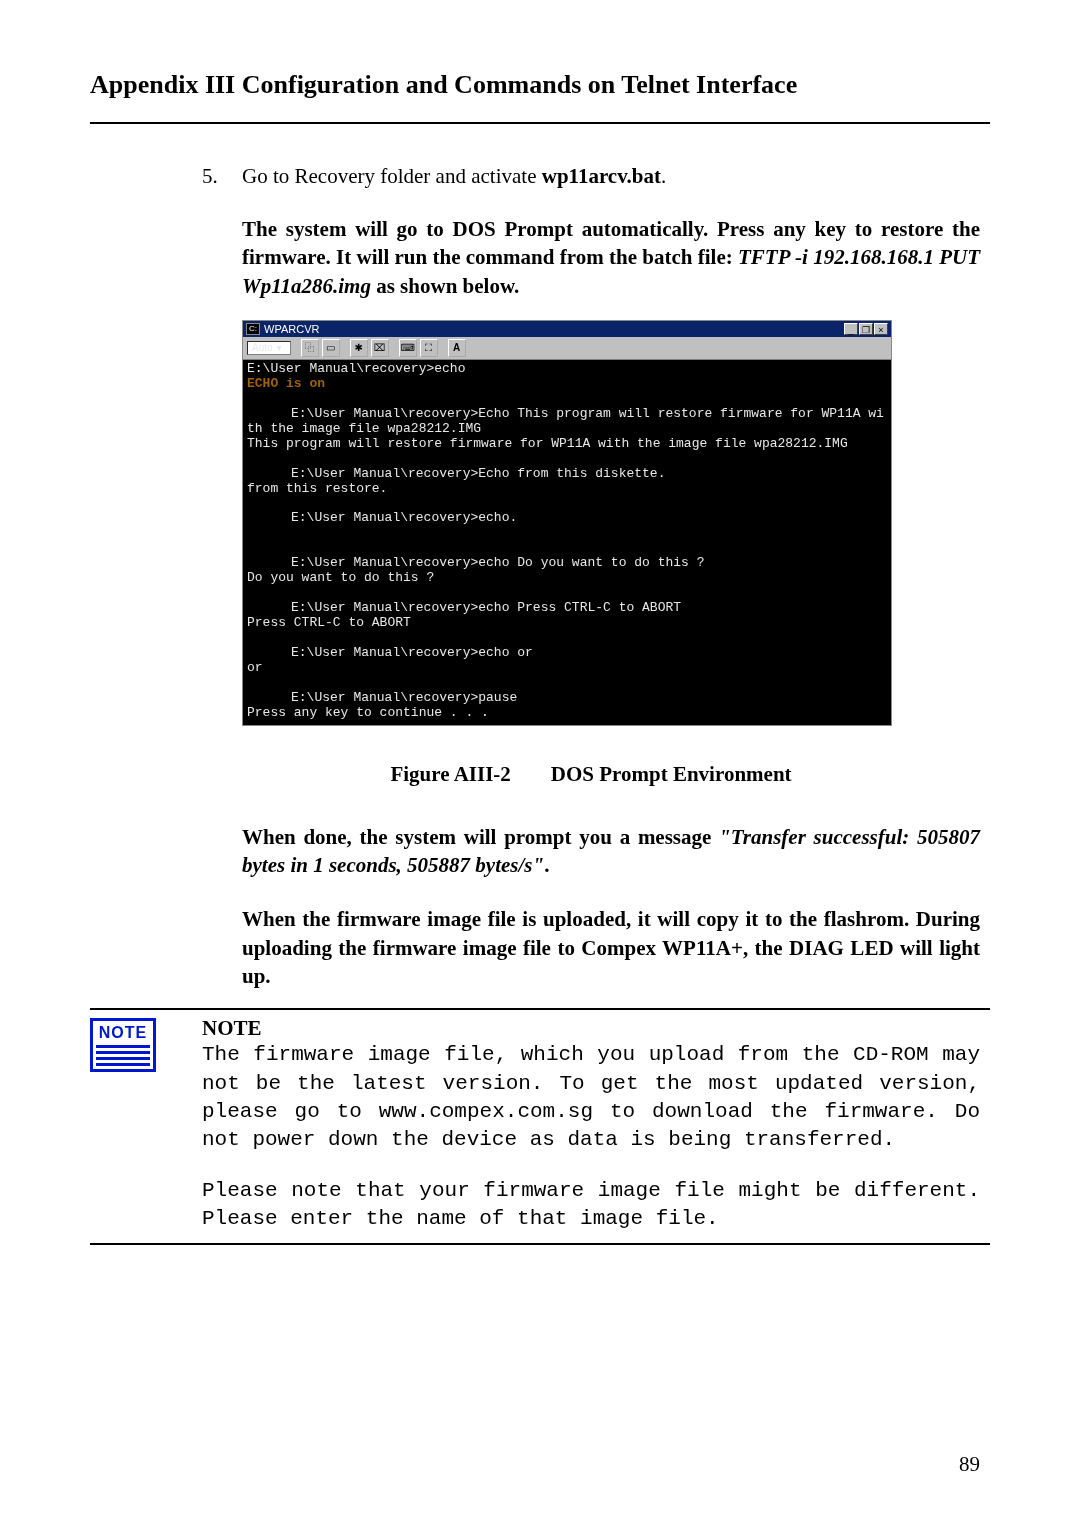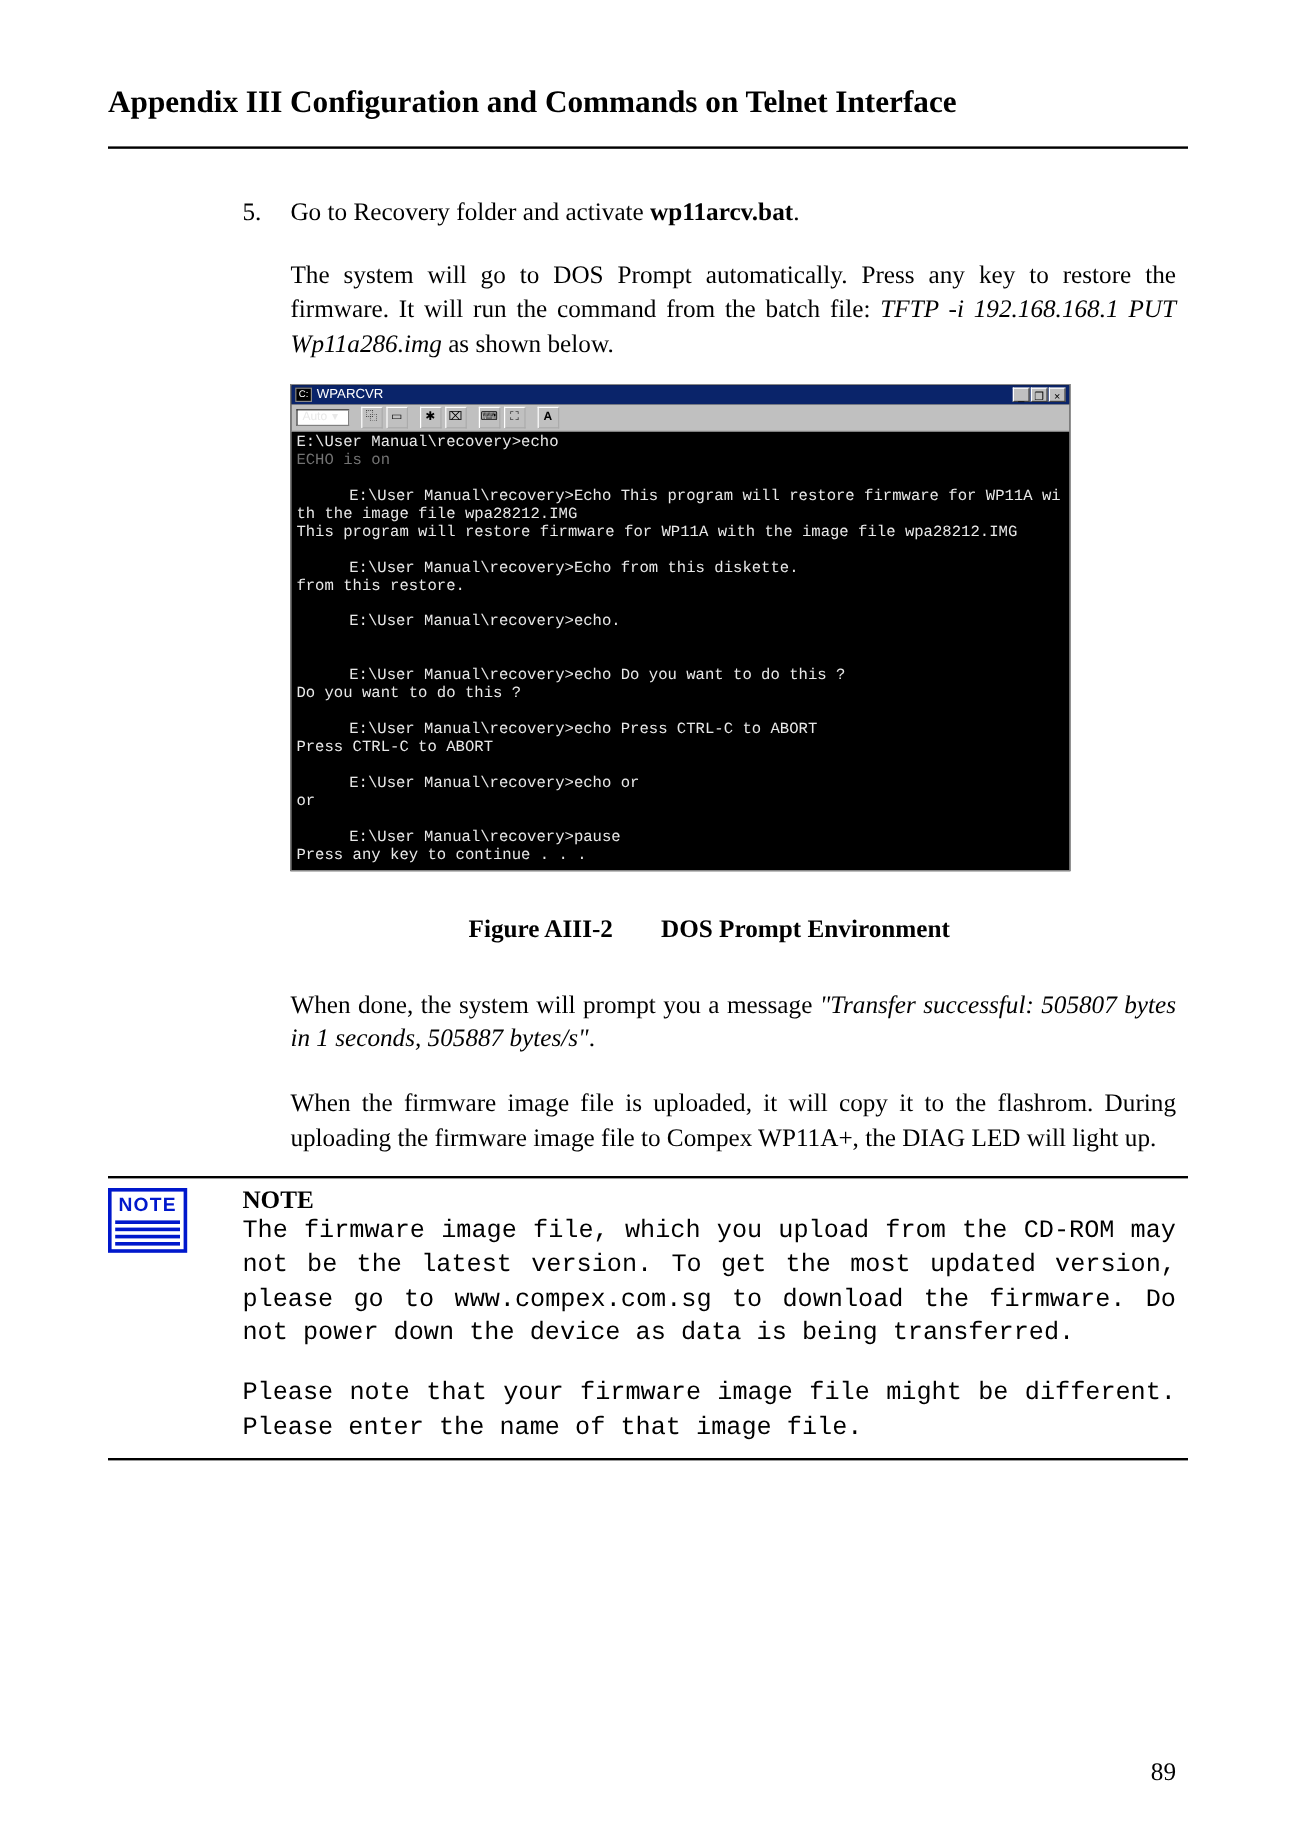--- a/index.html
+++ b/index.html
@@ -9,53 +9,53 @@
   .header-title { font-size: 26px; font-weight: bold; padding-bottom: 22px; border-bottom: 2px solid #000; }
 
   .body-indent { margin-left: 112px; margin-right: 10px; }
   .list-start { font-size: 21px; margin-top: 40px; display: flex; }
   .list-num { width: 40px; flex: 0 0 40px; }
   .list-text { flex: 1; }
   .bold { font-weight: bold; }
   .italic { font-style: italic; }
 
   .para { font-size: 21px; text-align: justify; margin-top: 26px; line-height: 1.35; }
-  .para-first-indent { margin-left: 40px; }
+  .para-first-indent { margin-left: 40px; font-weight: bold; }
 
   .dos-window { margin-top: 20px; margin-left: 40px; width: 650px; background: #000; color: #e8e8e8; font-family: Consolas, "Courier New", monospace; font-size: 13px; line-height: 1.15; border: 1px solid #888; }
   .dos-title { background: #0a246a; color: #fff; display: flex; align-items: center; padding: 1px 3px; font-family: Tahoma, Arial, sans-serif; font-size: 11px; height: 16px; }
   .dos-ms { width: 14px; height: 12px; background: #000; margin-right: 4px; display: inline-block; border: 1px solid #888; font-size: 8px; text-align:center; color:#fff; line-height:10px; }
   .dos-title-text { flex: 1; }
   .dos-btns { display: flex; gap: 1px; }
   .dos-btn { width: 14px; height: 12px; background: #c0c0c0; color: #000; font-size: 9px; text-align: center; line-height: 12px; border: 1px solid #fff; border-right-color:#404040; border-bottom-color:#404040; }
   .dos-toolbar { background: #c0c0c0; padding: 2px 4px; display: flex; align-items: center; gap: 3px; border-bottom: 1px solid #808080; }
   .dos-sel { background: #fff; border: 1px inset #808080; padding: 0 8px 0 4px; font-size: 10px; font-family: Tahoma, Arial, sans-serif; display:inline-flex; align-items:center; gap:4px; }
   .dos-tool { width: 18px; height: 18px; border: 1px outset #fff; background: #c0c0c0; font-size: 10px; text-align: center; line-height: 16px; color:#000; font-family: Arial, sans-serif; }
   .dos-tool-sep { width: 4px; }
   .dos-body { padding: 2px 4px 4px 4px; white-space: pre-wrap; word-break: break-all; }
-  .echo-on { color: #737373; }
+  .echo-on { color: #a16207; font-weight: bold; }
   .prompt { color: #e8e8e8; margin-left: 44px; }
 
   .figure-caption { text-align: center; font-size: 21px; font-weight: bold; margin-top: 36px; margin-bottom: 36px; }
   .figure-code { display: inline-block; margin-right: 40px; }
 
   .note-block-wrap { border-top: 2px solid #000; border-bottom: 2px solid #000; margin-top: 18px; padding: 6px 0 10px 0; display: flex; width: 100%; }
   .note-block-wrap .body-col { width: 100%; }
   .note-icon-col { width: 112px; flex: 0 0 112px; display:flex; align-items:flex-start; justify-content:flex-start; padding-top:2px; }
   .note-icon { width: 66px; border: 3px solid #0018cc; padding: 3px; display:flex; flex-direction:column; align-items:center; }
   .note-word { color: #0018cc; font-weight: bold; font-family: Arial, sans-serif; font-size: 16px; letter-spacing: 1px; }
   .note-lines { width: 100%; margin-top: 3px; display:flex; flex-direction:column; gap:3px; }
   .note-line { height: 3px; background: #0018cc; }
 
   .note-body { flex: 1; padding-right: 10px; }
   .note-title { font-size: 21px; font-weight: bold; }
   .note-para { font-size: 21px; text-align: justify; line-height: 1.35; margin-top: 0; font-family: Liberation Mono, monospace; }
   .note-para + .note-para { margin-top: 22px; }
 
-  .page-num { position: absolute; right: 100px; bottom: 40px; font-size: 21px; }
+  .page-num { position: absolute; right: 100px; bottom: 52px; font-size: 21px; }
 </style>
 </head>
 <body>
 
 <div class="page">
 
   <div class="header-title">Appendix III  Configuration and Commands on Telnet Interface</div>
 
   <div class="body-indent">
 

